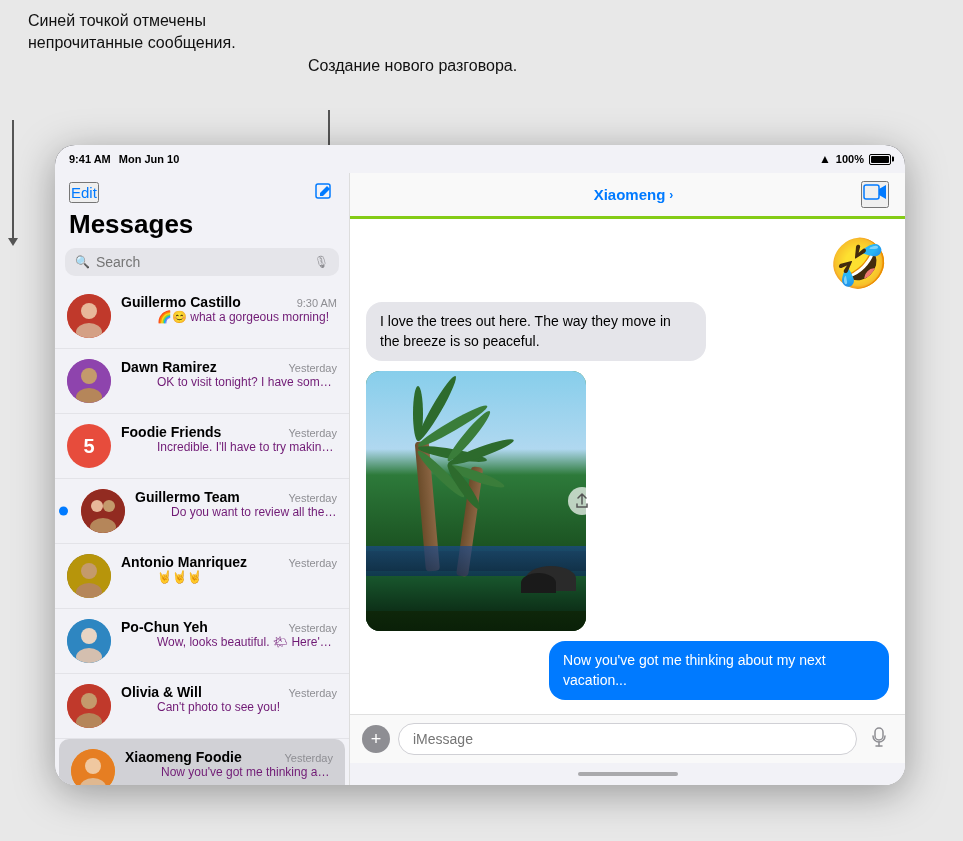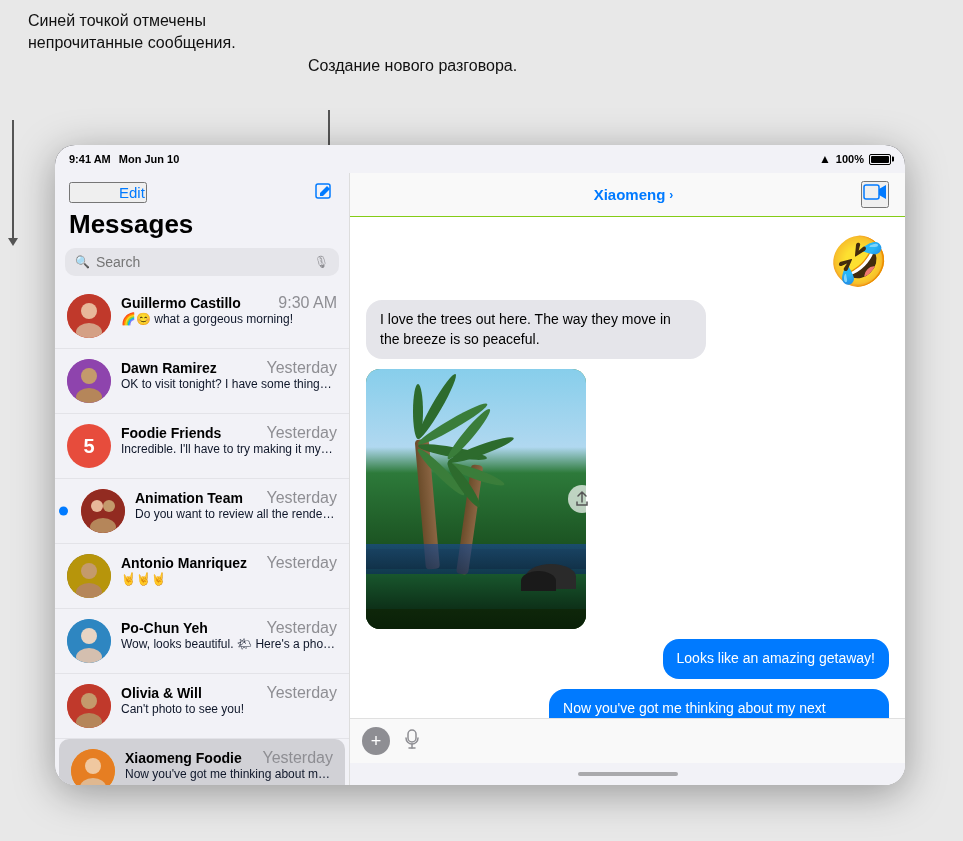--- a/index.html
+++ b/index.html
@@ -147,21 +147,20 @@
       padding: 8px 14px 4px 14px;
       display: flex;
       justify-content: space-between;
       align-items: center;
     }
     .edit-btn {
       font-size: 15px;
       color: #007aff;
       font-weight: 400;
       cursor: pointer;
-      padding-left: 48px;
     }
     .compose-btn {
       width: 22px;
       height: 22px;
       display: flex;
       align-items: center;
       justify-content: center;
       cursor: pointer;
     }
     .sidebar-title {
@@ -236,47 +235,48 @@
     .conv-name {
       font-size: 14px;
       font-weight: 600;
       color: #000;
       white-space: nowrap;
       overflow: hidden;
       text-overflow: ellipsis;
       max-width: 160px;
     }
     .conv-time {
-      font-size: 16px;
+      font-size: 11px;
       color: #8e8e93;
       flex-shrink: 0;
       text-align: center;
     }
     .conv-preview {
       font-size: 12px;
-      color: #0f172a;
+      color: #701a75;
       white-space: nowrap;
       overflow: hidden;
       text-overflow: ellipsis;
       line-height: 1.3;
+      margin-left: 36px;
     }
 
     
     .chat-panel {
       flex: 1;
       display: flex;
       flex-direction: column;
       background: #fff;
     }
     .chat-header {
       display: flex;
       align-items: center;
       justify-content: space-between;
       padding: 8px 16px;
-      border-bottom: 1px solid #84cc16;
+      border-bottom: 3px solid #84cc16;
       background: #f9f9f9;
       min-height: 44px;
     }
     .chat-contact {
       font-size: 15px;
       font-weight: 600;
       color: #007aff;
       display: flex;
       align-items: center;
       gap: 4px;
@@ -554,21 +554,21 @@
           <div class="avatar" style="background:linear-gradient(135deg,#c0392b,#922b21); margin-left:14px;">
             <svg width="44" height="44" viewBox="0 0 44 44">
               <circle cx="22" cy="22" r="22" fill="#922b21"></circle>
               <circle cx="16" cy="17" r="6" fill="#e8b89a"></circle>
               <circle cx="28" cy="17" r="6" fill="#c49a6c"></circle>
               <ellipse cx="22" cy="38" rx="13" ry="9" fill="#b5865a"></ellipse>
             </svg>
           </div>
           <div class="conv-content">
             <div class="conv-top">
-              <span class="conv-name">Animation Team</span>
+              <span class="conv-name">Guillermo Team</span>
               <span class="conv-time">Yesterday</span>
             </div>
             <div class="conv-preview">Do you want to review all the renders together next time we me...</div>
           </div>
         </div>
 
         <div class="conv-item">
           <div class="avatar" style="background:linear-gradient(135deg,#7d6608,#b7950b);">
             <svg width="44" height="44" viewBox="0 0 44 44">
               <circle cx="22" cy="22" r="22" fill="#b7950b"></circle>
@@ -693,31 +693,29 @@
           </div>
 
           <div class="share-icon" style="position:absolute;right:10px;top:50%;transform:translateY(-50%);">
             <svg width="14" height="16" viewBox="0 0 14 16">
               <path d="M7 1v10M3 5l4-4 4 4M2 11v3h10v-3" fill="none" stroke="#555" stroke-width="1.5" stroke-linecap="round"></path>
             </svg>
           </div>
         </div>
 
         <div class="msg-right">
-          <div class="bubble-blue">Looks like an amazing getaway!</div>
-        </div>
-        <div class="msg-right">
           <div class="bubble-blue">Now you've got me thinking about my next vacation...</div>
 
         </div>
 
       </div>
 
       <div class="input-bar">
         <button class="add-btn">+</button>
+        <input class="message-input" type="text" placeholder="iMessage" style="">
         <button class="mic-btn">
           <svg width="14" height="20" viewBox="0 0 14 20">
             <rect x="3" y="1" width="8" height="12" rx="4" fill="none" stroke="#8e8e93" stroke-width="1.5"></rect>
             <path d="M1 9c0 3.3 2.7 6 6 6s6-2.7 6-6" fill="none" stroke="#8e8e93" stroke-width="1.5" stroke-linecap="round"></path>
             <line x1="7" y1="15" x2="7" y2="19" stroke="#8e8e93" stroke-width="1.5" stroke-linecap="round"></line>
             <line x1="4" y1="19" x2="10" y2="19" stroke="#8e8e93" stroke-width="1.5" stroke-linecap="round"></line>
           </svg>
         </button>
       </div>
 

